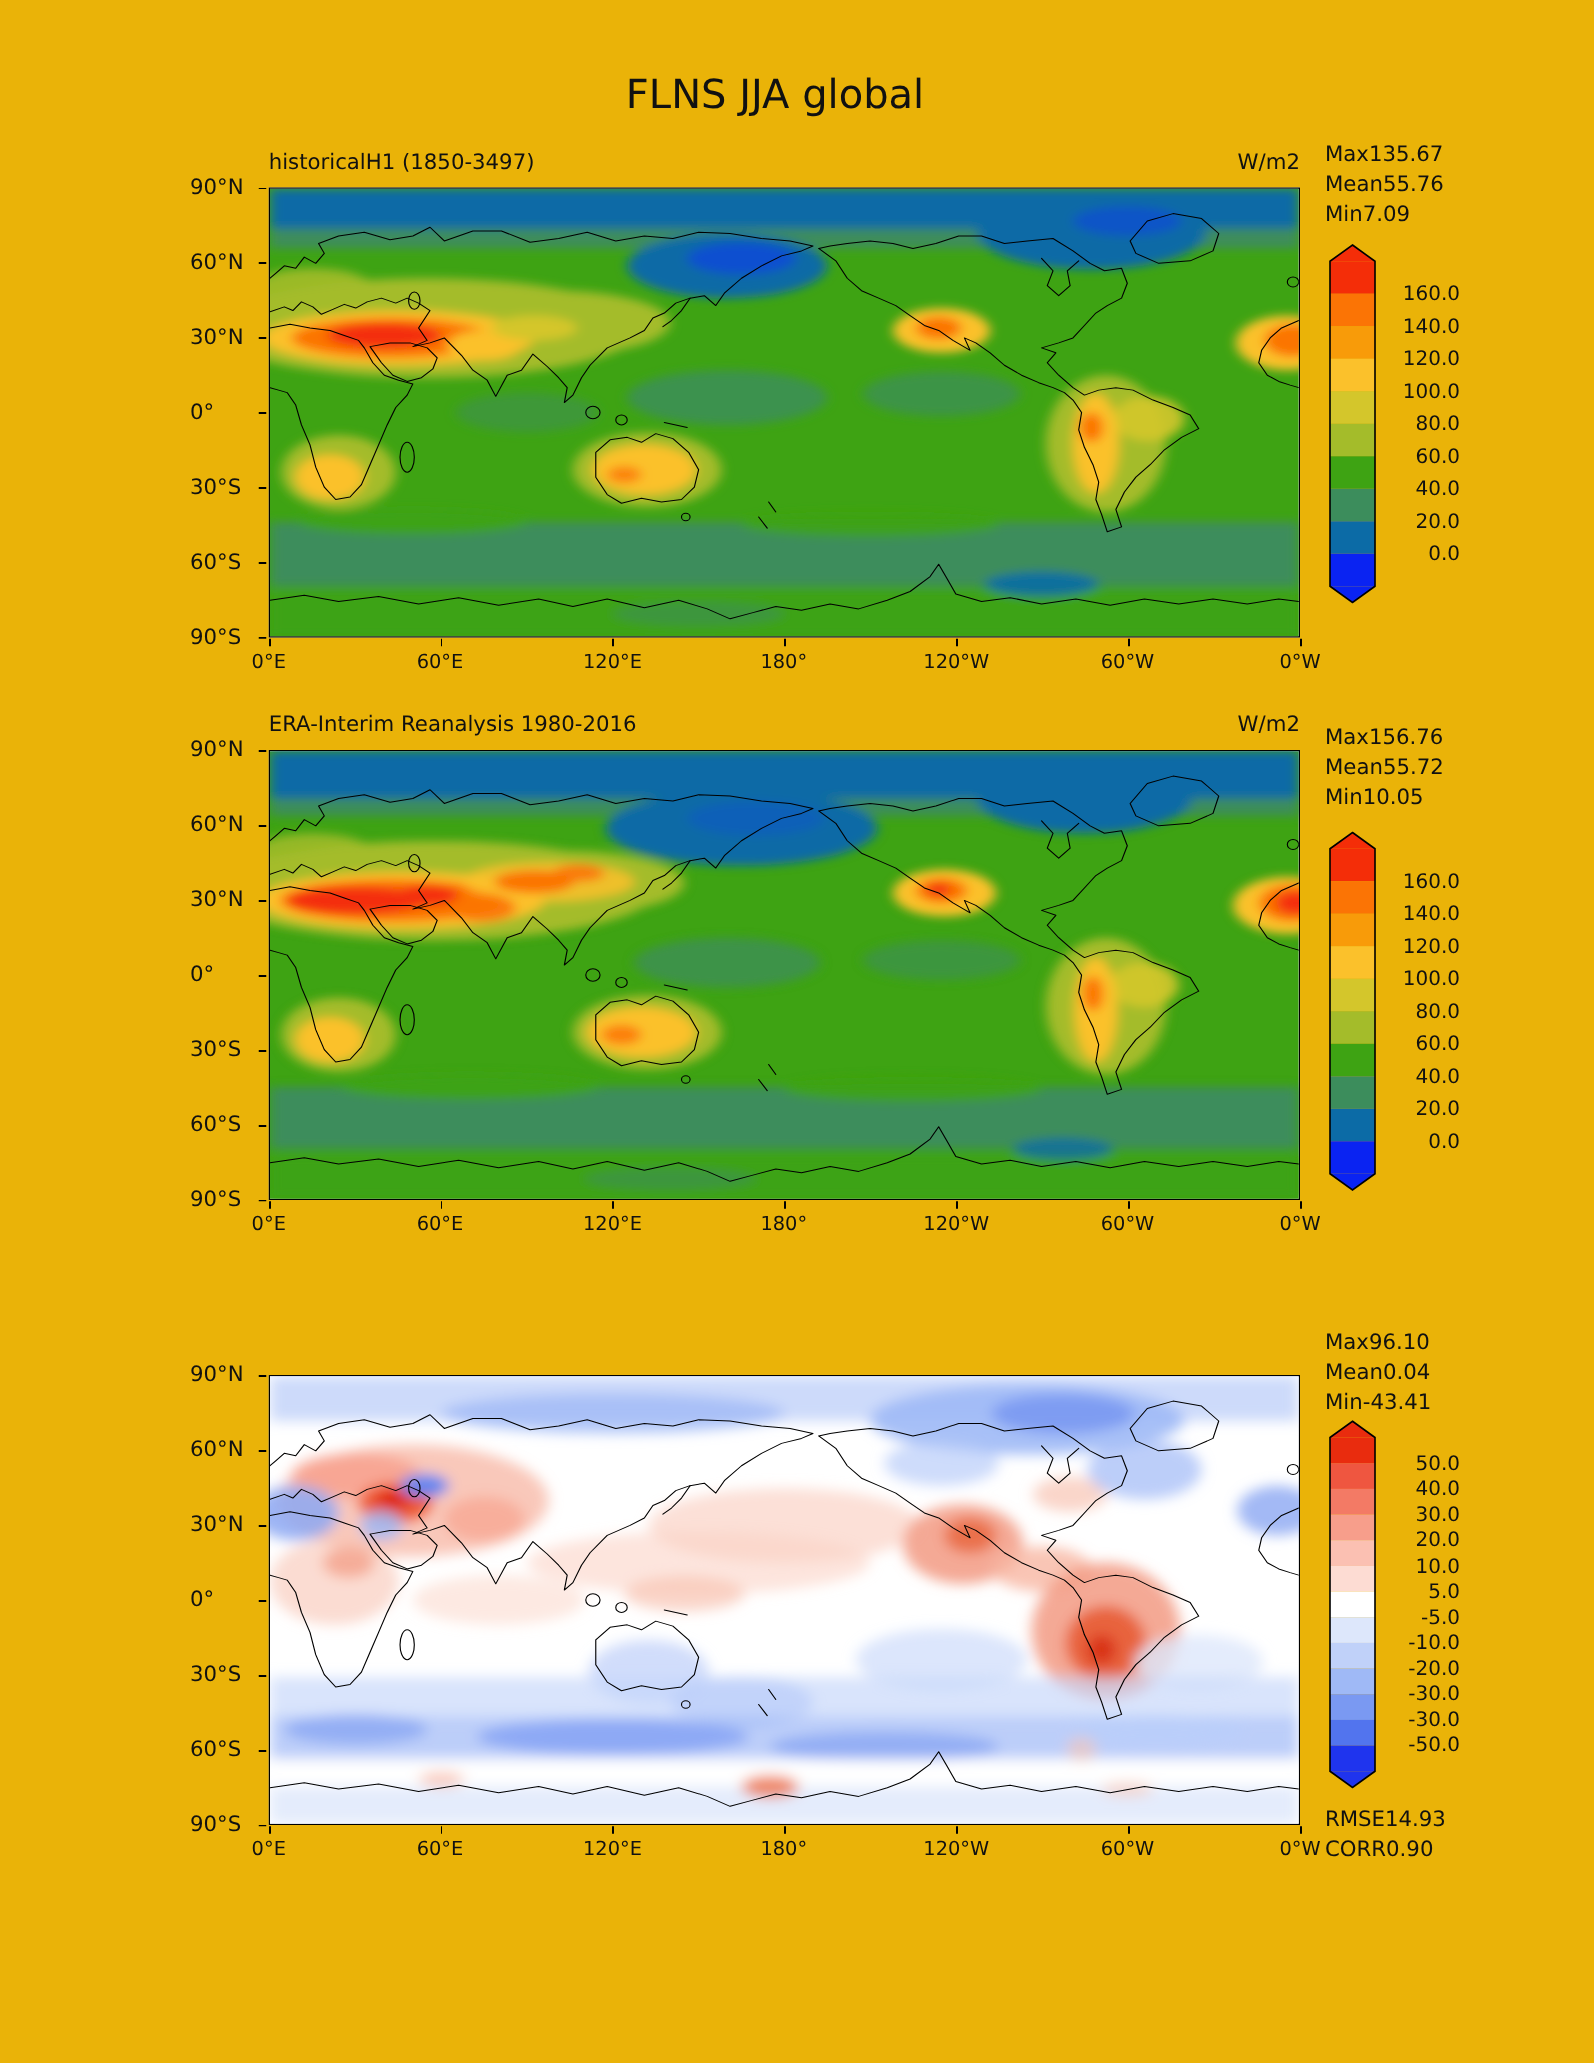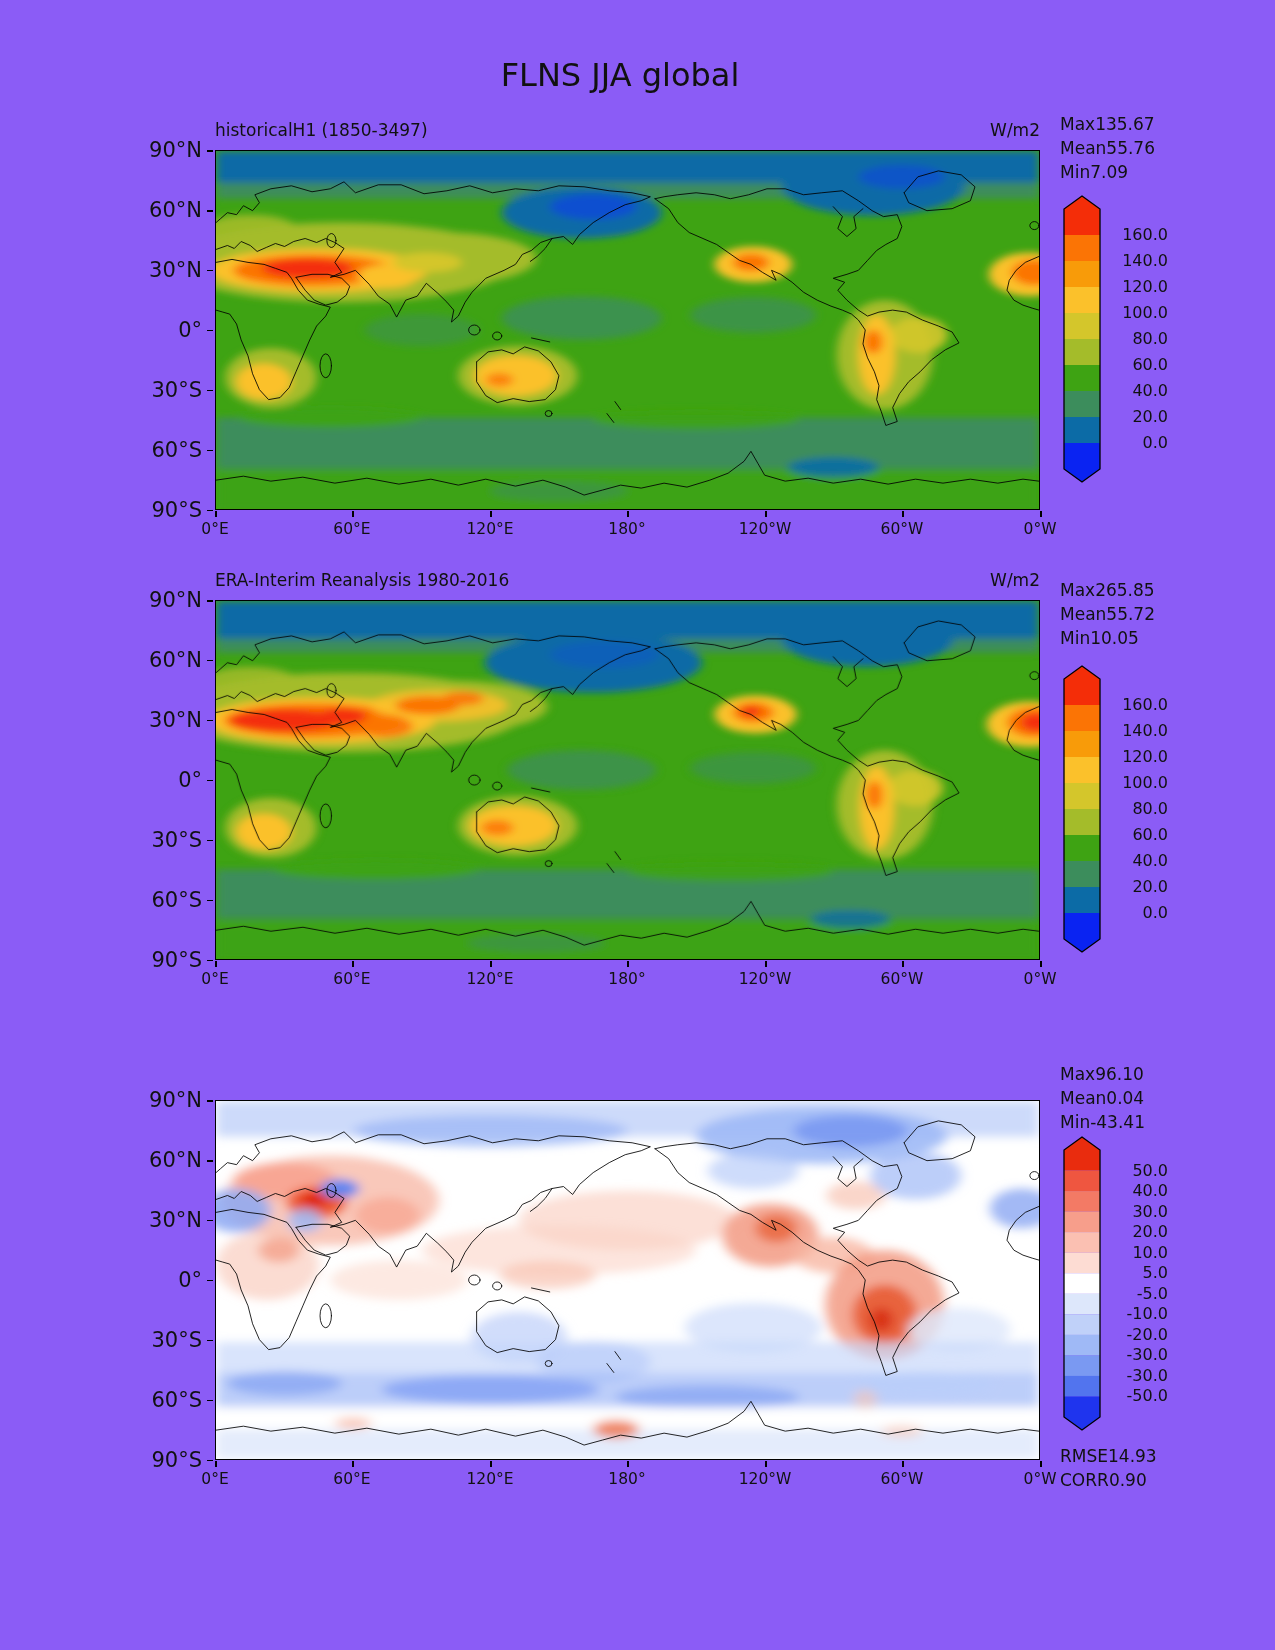--- a/index.html
+++ b/index.html
@@ -1,29 +1,29 @@
 <!DOCTYPE html>
 <html><head>
 <meta charset="utf-8">
 <style>
   html,body{margin:0;padding:0;background:#fff;}
-  .page{position:relative;width:1275px;height:1650px;background:#8b5cf6;overflow:hidden;
+  .page{position:relative;width:1275px;height:1650px;background:#eab308;overflow:hidden;
         font-family:"DejaVu Sans","Liberation Sans",sans-serif;color:#111;}
   .fig-title{position:absolute;top:56px;left:0;width:1240px;text-align:center;font-size:32px;}
   .subtitle{position:absolute;font-size:17px;}
   .unit{position:absolute;font-size:17px;text-align:right;width:140px;}
   .plot{position:absolute;left:215px;width:825px;height:360px;border:1.5px solid #000;
         box-sizing:border-box;background:#fff;}
   .plot svg{position:absolute;left:0;top:0;width:100%;height:100%;display:block;}
   .xticks{position:absolute;left:215px;width:827px;height:6px;
           background:repeating-linear-gradient(to right,#000 0 1.5px,transparent 1.5px 137.5px);}
   .yticks{position:absolute;left:207px;width:6px;height:361px;
           background:repeating-linear-gradient(to bottom,#000 0 1.5px,transparent 1.5px 60px);}
-  .ylab{position:absolute;left:138px;width:64px;height:20px;line-height:20px;
-        text-align:right;font-size:21px;}
+  .ylab{position:absolute;left:152px;width:64px;height:20px;line-height:20px;
+        font-size:17px;}
   .xlab{position:absolute;width:90px;height:20px;line-height:20px;text-align:center;font-size:15.5px;}
   .stats{position:absolute;left:1060px;width:130px;font-size:17px;}
   .srow{display:flex;height:24px;line-height:24px;}
   .cb{position:absolute;left:1062px;}
   .cblab{position:absolute;left:1106px;width:62px;height:20px;line-height:20px;
          text-align:right;font-size:16px;}
 </style>
 </head>
 <body>
 <div class="page">
@@ -233,21 +233,21 @@
 <div class="xlab" style="left:307px;top:969px">60°E</div>
 <div class="xlab" style="left:445px;top:969px">120°E</div>
 <div class="xlab" style="left:582px;top:969px">180°</div>
 <div class="xlab" style="left:720px;top:969px">120°W</div>
 <div class="xlab" style="left:857px;top:969px">60°W</div>
 <div class="xlab" style="left:995px;top:969px">0°W</div>
 
 <div class="stats" style="top:578px">
   <div class="srow">
         <span>Max</span>
-        <span>265.85</span>
+        <span>156.76</span>
       </div>
   <div class="srow">
         <span>Mean</span>
         <span>55.72</span>
       </div>
   <div class="srow">
         <span>Min</span>
         <span>10.05</span>
       </div>
 </div>

